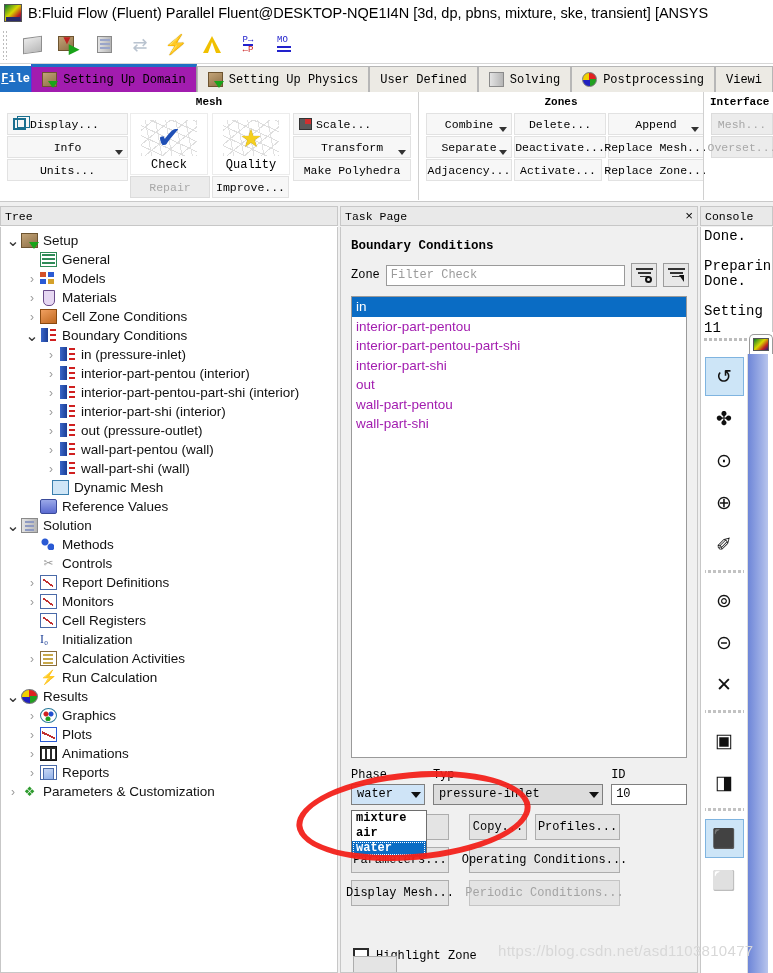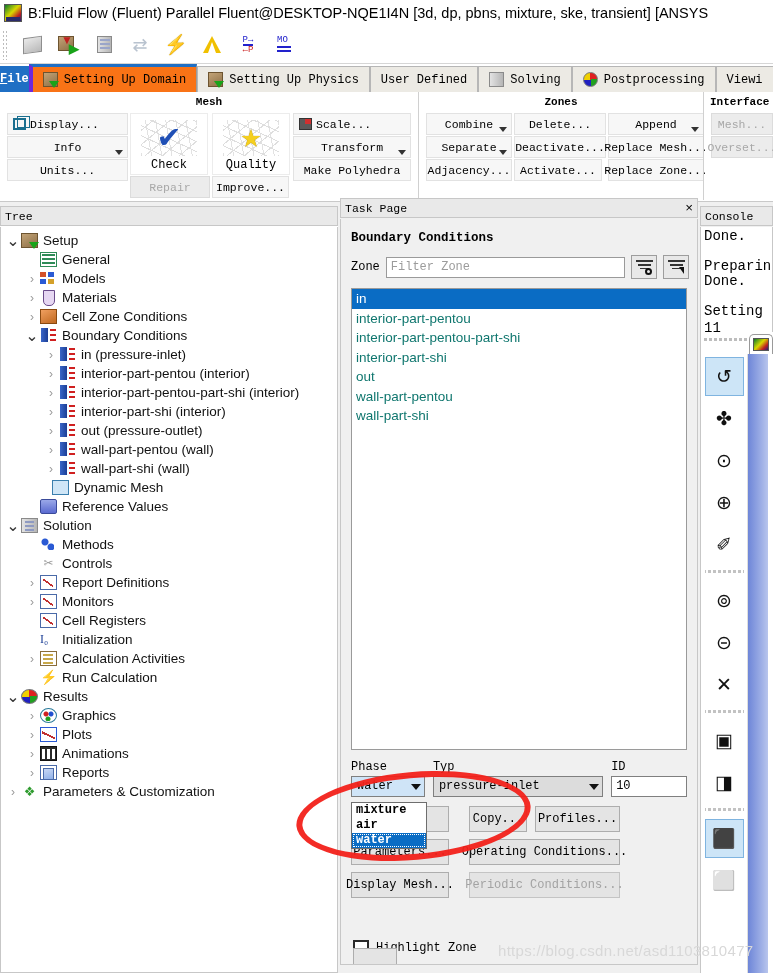--- a/index.html
+++ b/index.html
@@ -95,23 +95,23 @@
   .tab-file u { text-decoration: underline; }
   .ribtab {
     height: 26px; display: flex; align-items: center; gap: 6px;
     padding: 0 10px;
     background: #eceae4;
     border: 1px solid #b6b6b6; border-bottom: none;
     font-family: "Liberation Mono", monospace; font-size: 12px; color: #000;
     white-space: nowrap;
   }
   .ribtab.active {
-    background: #f97316;
+    background: #a21caf;
     border-top: 3px solid #1f6fc4;
-    border-left: 4px solid #6d28d9; border-right: 1px solid #9c9c9c;
+    border-left: 1px solid #6d28d9; border-right: 1px solid #9c9c9c;
     height: 28px;
   }
   .ribtab .ticon { width: 15px; height: 15px; flex: 0 0 auto; }
   .ticon.mesh { background:linear-gradient(150deg,#c2a377,#8d6f46); border:1px solid #6d5430; position:relative;}
   .ticon.mesh:after{content:"";position:absolute;right:-2px;bottom:-2px;width:0;height:0;
       border-left:5px solid transparent;border-right:5px solid transparent;border-top:7px solid #19a319;}
   .ticon.solve { background:linear-gradient(90deg,#e3e3e3,#b5b5b5); border:1px solid #8a8a8a;}
   .ticon.post { border-radius:50%;
       background: conic-gradient(#e02020 0 25%, #20a020 0 50%, #2020c0 0 75%, #f0d000 0 100%); border:1px solid #777;}
 
@@ -239,21 +239,21 @@
       background:linear-gradient(25deg,transparent 40%,#c03030 40%,#c03030 55%,transparent 55%);}
   .ti.anim { background:#2a2a2a;border:1px solid #111;}
   .ti.anim:after{content:"";position:absolute;left:1px;top:2px;width:13px;height:10px;
       background:repeating-linear-gradient(90deg,#fff 0 3px,#2a2a2a 3px 5px);}
   .ti.reports { background:#fff;border:1px solid #4a6aa8; }
   .ti.reports:after{content:"";position:absolute;left:2px;top:2px;width:9px;height:10px;
       background:linear-gradient(160deg,#c9d8f5,#8fb0e8); border:1px solid #4a6aa8;}
   .ti.params { color:#2e9b2e; font-size:13px; line-height:15px; text-align:center; }
 
   
-  .taskpanel { position: absolute; left: 340px; top: 198px; width: 358px; height: 767px; }
+  .taskpanel { position: absolute; left: 340px; top: 206px; width: 358px; height: 767px; }
   .taskbody {
     position: absolute; left: 0; top: 21px; right: 0; bottom: 0;
     background: #f0f0f0; border: 1px solid #c7c7c7; border-top: none;
     overflow: hidden;
   }
   .task-title {
     font-family: "Liberation Mono", monospace; font-size: 12.5px; font-weight: bold;
     color: #000; padding: 12px 0 10px 10px;
   }
   .zone-row { display: flex; align-items: center; padding: 0 8px 0 10px; gap: 6px; }
@@ -281,21 +281,21 @@
   .icon-btn .carr {
     position: absolute; right: 4px; bottom: 4px; width: 0; height: 0;
     border-left: 5px solid transparent; border-top: 7px solid #111;
   }
   .zonelist {
     margin: 9px 10px 0 10px; height: 462px; background: #ffffff;
     border: 1px solid #9a9a9a; overflow: hidden;
   }
   .zonelist .zitem {
     height: 19.5px; padding-left: 4px; font-family: "Liberation Sans", sans-serif;
-    font-size: 13.5px; color: #0f766e; line-height: 19.5px; white-space: nowrap;
+    font-size: 13.5px; color: #a21caf; line-height: 19.5px; white-space: nowrap;
   }
   .zonelist .zitem.sel { background: #0a6cc4; color: #ffffff; }
 
   .form-row { position: relative; margin: 10px 10px 0 10px; display: flex; gap: 8px; align-items: flex-end; }
   .fld { display: flex; flex-direction: column; }
   .fld .flbl { font-family: "Liberation Mono", monospace; font-size: 12px; color: #000; margin-bottom: 2px; }
   .combo {
     height: 21px; border: 1px solid #7f7f7f; background: #cfe4f7;
     display: flex; align-items: center; justify-content: space-between;
     font-family: "Liberation Mono", monospace; font-size: 12px; padding: 0 3px 0 5px;
@@ -736,21 +736,21 @@
   <div class="taskpanel">
     <div class="panel-hdr">
       <span>Task Page</span>
       <span class="close">×</span>
     </div>
     <div class="taskbody">
       <div class="task-title">Boundary Conditions</div>
 
       <div class="zone-row">
         <span class="zone-lbl">Zone</span>
-        <div class="filter-input">Filter Zone</div>
+        <div class="filter-input">Filter Check</div>
         <div class="icon-btn">
           <span class="lines"></span>
           <span class="dot"></span>
         </div>
         <div class="icon-btn">
           <span class="lines"></span>
           <span class="carr"></span>
         </div>
       </div>
 

